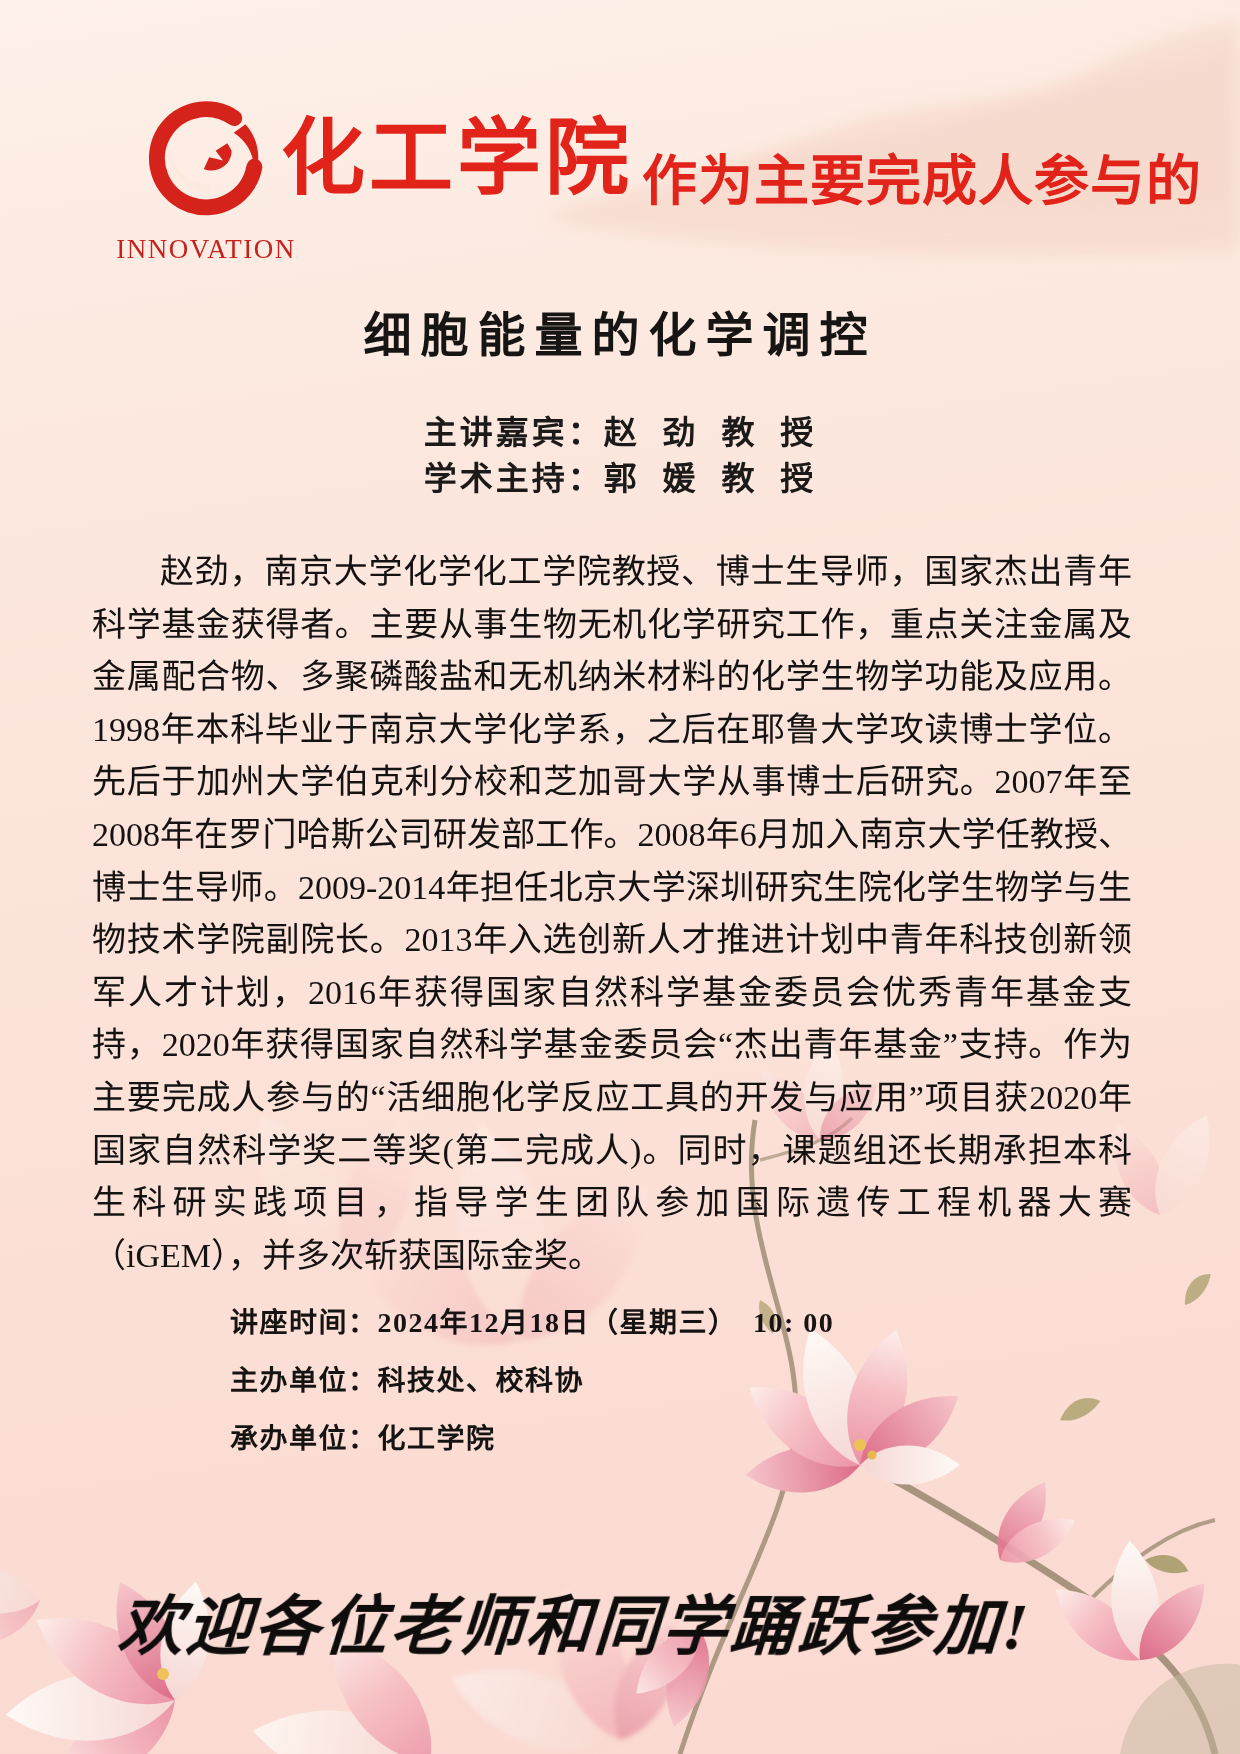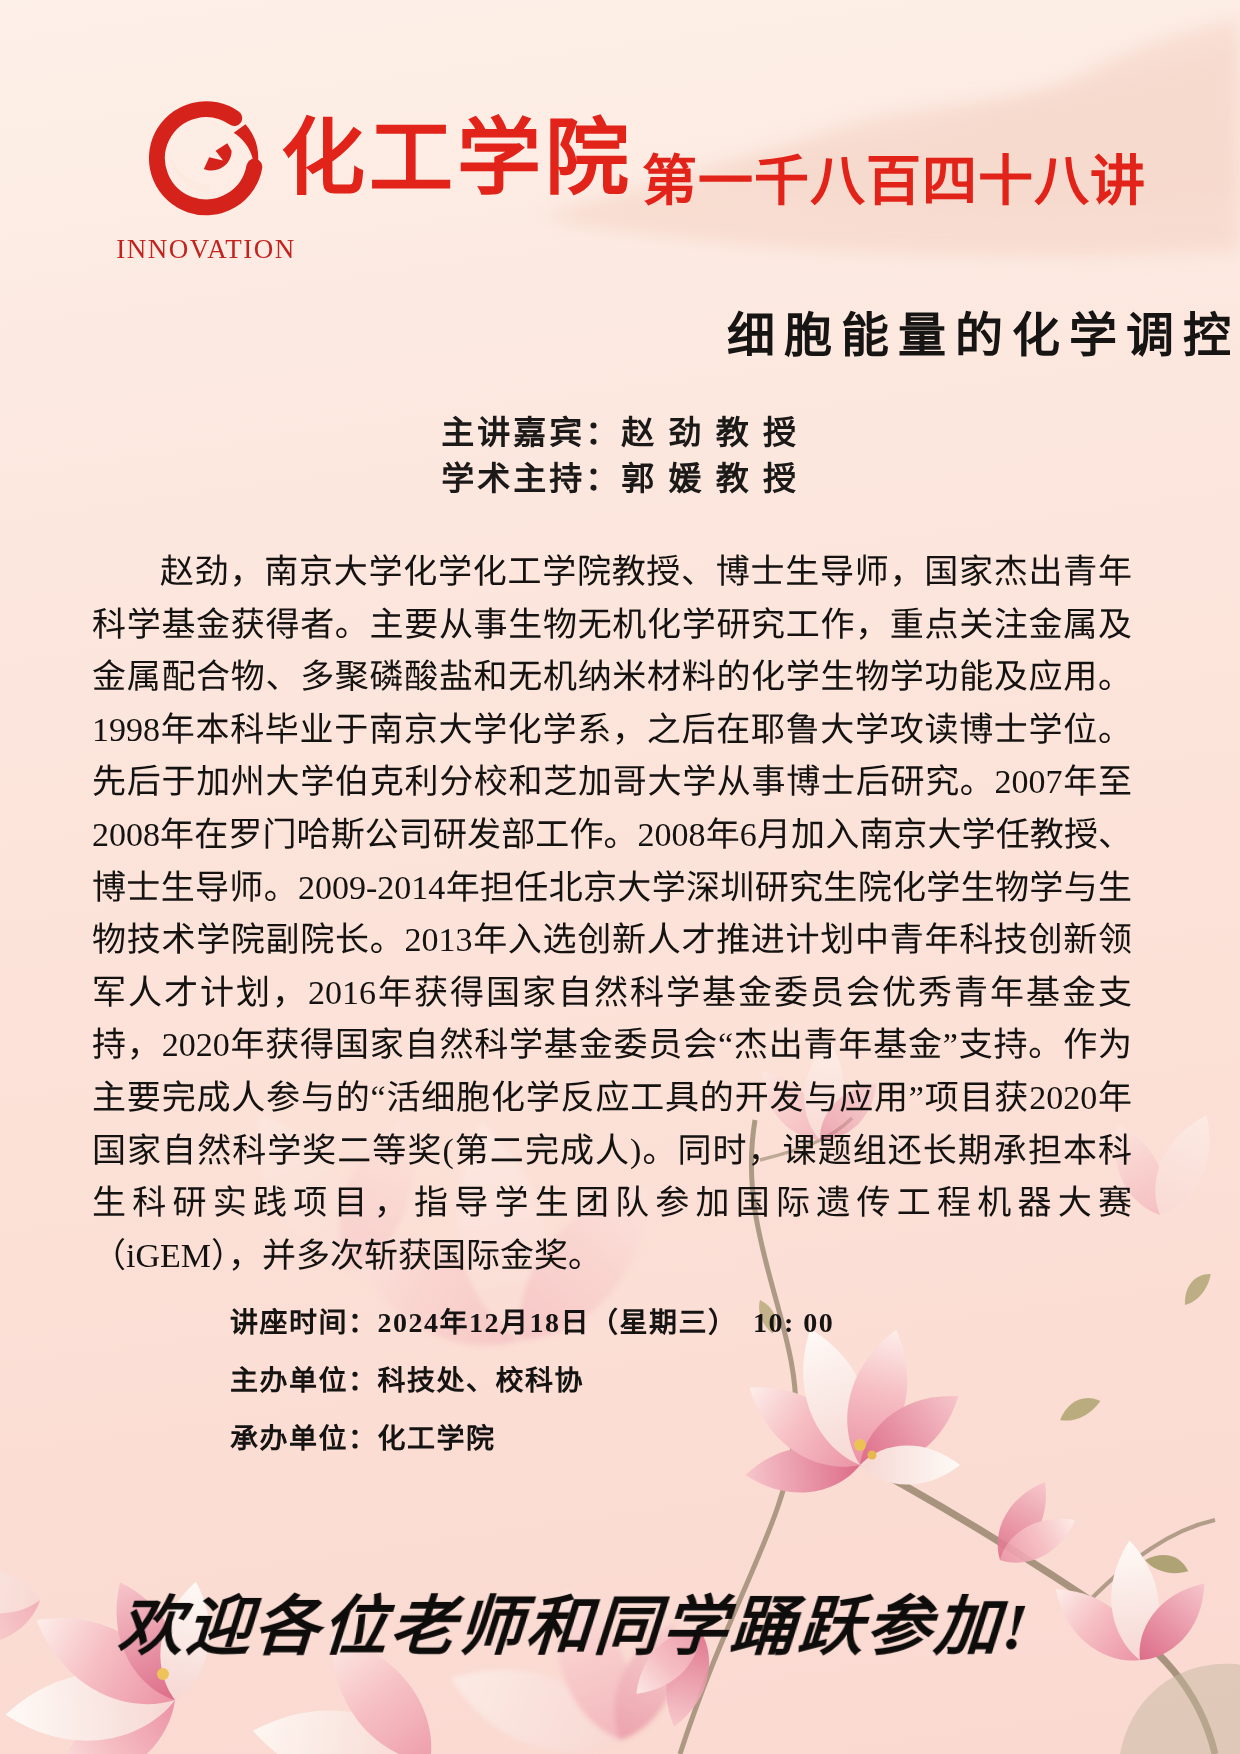--- a/index.html
+++ b/index.html
@@ -15,24 +15,24 @@
   .logo-block{left:96px;top:90px;width:220px;text-align:center;}
   .logo-swirl{width:128px;height:128px;display:block;margin:0 auto;}
   .logo-brand{font-size:27px;color:#c2231e;letter-spacing:1.5px;margin-top:16px;
     font-family:"Liberation Serif","DejaVu Serif",serif;}
   .forum-title{left:281px;top:112px;font-size:84px;line-height:1.1;font-weight:900;color:#e1231a;
     font-family:"Liberation Sans","DejaVu Sans",sans-serif;letter-spacing:4px;}
   .lecture-number{left:642px;top:150px;font-size:55px;line-height:1.15;font-weight:800;color:#e1231a;
     font-family:"Liberation Sans","DejaVu Sans",sans-serif;letter-spacing:1px;}
 
   
-  .main-title{left:0;right:0;top:296px;text-align:right;font-size:48px;font-weight:700;
+  .main-title{left:0;right:0;top:296px;text-align:center;font-size:48px;font-weight:700;
     color:#161514;letter-spacing:9px;}
   .speaker-line{left:0;right:0;text-align:center;font-size:33px;font-weight:700;
-    color:#1b1a19;letter-spacing:3px;}
+    color:#1b1a19;letter-spacing:3px;font-family:Liberation Mono, monospace;}
   .speaker-line.first{top:406px;}
   .speaker-line.second{top:452px;}
 
   
   .bio{left:92px;width:1040px;top:546px;font-size:34px;line-height:52.6px;color:#141312;
     text-align:justify;text-justify:inter-ideograph;text-indent:2em;font-weight:400;}
 
   
   .details{left:230px;top:1294px;}
   .detail-row{font-size:28px;font-weight:700;color:#151413;line-height:58px;letter-spacing:1.5px;}
@@ -162,21 +162,21 @@
     <svg class="logo-swirl" viewBox="0 0 120 120" aria-hidden="true">
       <path d="M86.4 26.3 A46 46 0 1 0 105.3 72" fill="none" stroke="#d5221b" stroke-width="15" stroke-linecap="round"></path>
       <path d="M105 72 C104 58 97 47 86 40 L97 32 C107 43 111 58 108 73 Z" fill="#d5221b"></path>
       <path d="M62 97 C42 93 27 78 25 60 C34 80 48 89 64 89 Z" fill="#fceade"></path>
       <path d="M80 50 L69 57 L76 66 L63 63 L58 74 C71 79 84 70 84 57 Z" fill="#d5221b"></path>
     </svg>
     <div class="logo-brand">INNOVATION</div>
   </div>
 
   <div class="z forum-title">化工学院</div>
-  <div class="z lecture-number">第一千八百四十八讲</div>
+  <div class="z lecture-number">作为主要完成人参与的</div>
 
   <div class="z main-title">细胞能量的化学调控</div>
 
   <div class="z speaker-line first">
     <span>主讲嘉宾：</span><span>赵 劲 教 授</span>
   </div>
   <div class="z speaker-line second">
     <span>学术主持：</span><span>郭 媛 教 授</span>
   </div>
 

